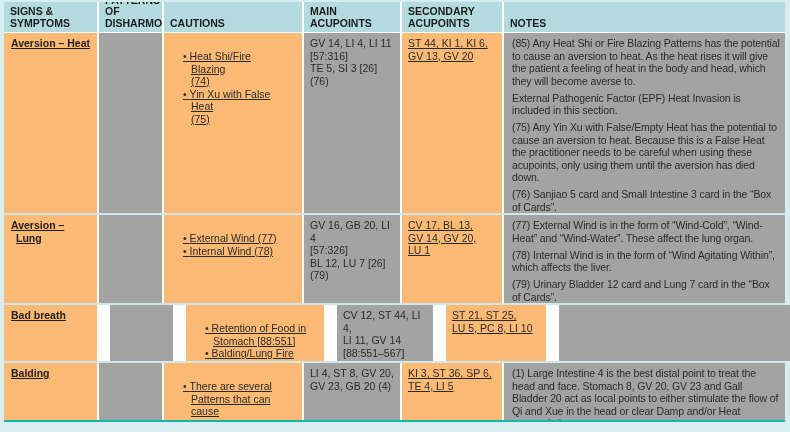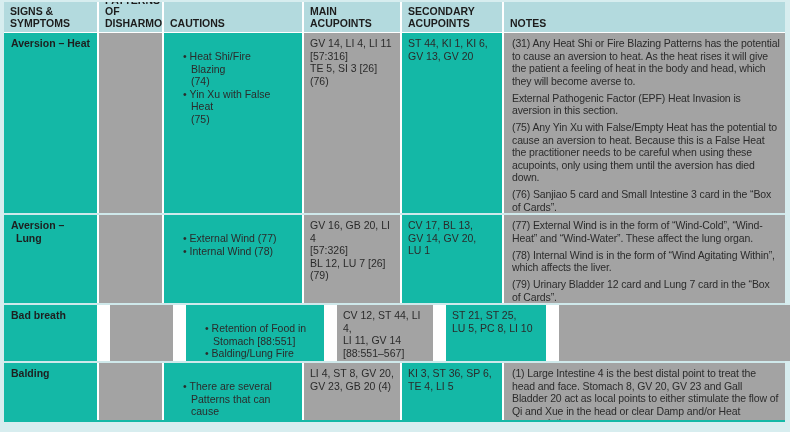--- a/index.html
+++ b/index.html
@@ -35,21 +35,21 @@
   .sep { height:2px; background:#cfe9eb; }
   
   .r1 { height:180px; }
   .r2 { height:88px; }
   .r3 { height:56px;gap:13px; }
   .r4 { height:57px; }
   .cell {
     font-size:10.5px; line-height:12.5px; color:#2b2b2b;
     padding-top:4px; overflow:hidden;
   }
-  .shade { background:#14b8a6; }
+  .shade { background:#fdba74;text-decoration:underline; }
   .white { background:#a3a3a3; }
   .c1 { font-weight:bold; color:#1e1e1e; padding-left:12px; padding-right:3px; }
   .c1 .lbl { display:block; text-indent:-5px; white-space:pre-line; }
   .c3 ul { margin:13px; padding:0 4px 0 6px; list-style:none; }
   .c3 li { padding-left:8px; text-indent:-8px; white-space:pre-line; }
   .c3 li::before { content:"\2022\00a0"; }
   .c4, .c5 { white-space:pre-line; padding:4px 3px 0 6px; }
   .c6 { padding:4px 5px 0 8px; }
   .c6 p { margin:0 0 4.5px 0; padding:0; letter-spacing:-0.12px; }
 </style>
@@ -85,22 +85,22 @@
           <li>Yin Xu with False Heat
 (75)</li>
         </ul>
       </div>
       <div class="cell c4 white">GV 14, LI 4, LI 11
 [57:316]
 TE 5, SI 3 [26] (76)</div>
       <div class="cell c5 shade">ST 44, KI 1, KI 6,
 GV 13, GV 20</div>
       <div class="cell c6 white">
-        <p>(31) Any Heat Shi or Fire Blazing Patterns has the potential to cause an aversion to heat. As the heat rises it will give the patient a feeling of heat in the body and head, which they will become averse to.</p>
-        <p>External Pathogenic Factor (EPF) Heat Invasion is aversion in this section.</p>
+        <p>(85) Any Heat Shi or Fire Blazing Patterns has the potential to cause an aversion to heat. As the heat rises it will give the patient a feeling of heat in the body and head, which they will become averse to.</p>
+        <p>External Pathogenic Factor (EPF) Heat Invasion is included in this section.</p>
         <p>(75) Any Yin Xu with False/Empty Heat has the potential to cause an aversion to heat. Because this is a False Heat the practitioner needs to be careful when using these acupoints, only using them until the aversion has died down.</p>
         <p>(76) Sanjiao 5 card and Small Intestine 3 card in the “Box of Cards”.</p>
       </div>
     </div>
     <div class="sep"></div>
 
     <div class="trow r2">
       <div class="cell c1 shade">
           <span class="lbl">Aversion –
 Lung</span>

